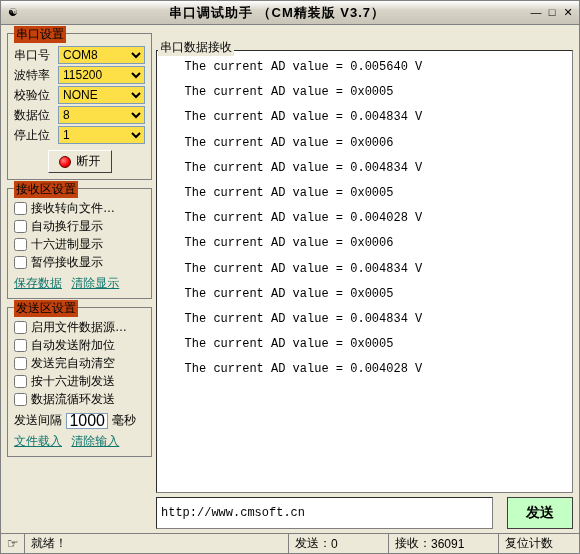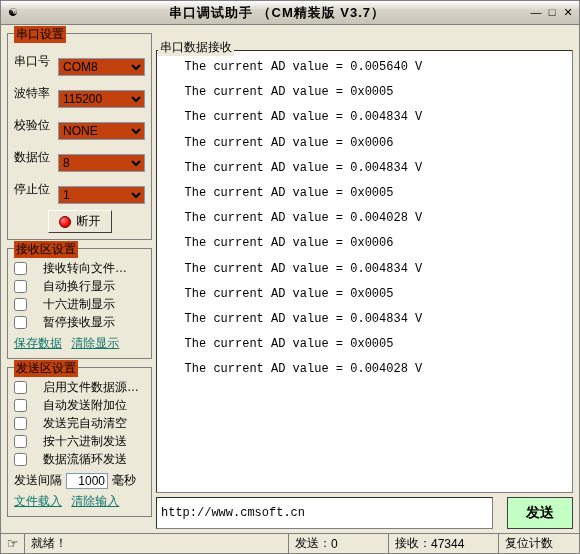--- a/index.html
+++ b/index.html
@@ -65,46 +65,46 @@
     position: absolute; top: -8px; left: 6px;
     background: #c2410c;
     padding: 0 2px;
   }
   
   .frow {
     display:flex; align-items:center; gap:4px; margin: 2px 0;
   }
   .frow label { width: 40px; text-align:left; }
   select.combo {
-    flex:1; height:18px; font-size:12px; background:#c2410c; border:1px solid #7f9db9;margin-top:12px;
+    flex:1; height:18px; font-size:12px; background:#fde047; border:1px solid #7f9db9;
   }
   .disconnect-row { display:flex; justify-content:center; margin-top:6px; }
   button.classic {
     background: #ece9d8; border:1px solid #404040;
     border-top-color:#fff; border-left-color:#fff;
     padding: 2px 10px; font-size:12px; cursor:pointer;
     font-family: inherit;
     display:flex; align-items:center; gap:6px;
   }
   .red-dot {
     width:12px;height:12px;border-radius:50%;
     background: radial-gradient(circle at 35% 35%, #ff8080 0%, #ff0000 60%, #a00000 100%);
     border:1px solid #600000;
     display:inline-block;
   }
   
-  .chkrow { display:flex; align-items:center; gap:16px; margin:1px 0; }
+  .chkrow { display:flex; align-items:center; gap:4px; margin:1px 0; }
   .chkrow input { margin:0; }
   
   .linkrow { margin-top:4px; }
   .linkrow a { color:#0f766e; text-decoration:underline; margin-right:6px; cursor:pointer; }
   
   .intrrow { display:flex; align-items:center; gap:4px; margin-top:4px; }
   input.tiny {
-    width:42px; height:16px; border:1px solid #7f9db9; font-size:12px; text-align:right; padding-right:2px;
+    width:42px; height:16px; border:1px solid #7f9db9; font-size:16px; text-align:right; padding-right:2px;
   }
   
   .rxbox {
     flex:1;
     display:flex; flex-direction:column;
     margin-top:4px;
   }
   .rxbox .legend2 {
     margin-left: 2px;
     background:#ece9d8;
@@ -295,20 +295,20 @@
     <div class="cell" style="width:24px; justify-content:center;">
       <span class="pointer">☞</span>
     </div>
     <div class="cell spacer">就绪！</div>
     <div class="cell" style="width:100px;">
       <span>发送：</span>
       <span>0</span>
     </div>
     <div class="cell" style="width:110px;">
       <span>接收：</span>
-      <span>47344</span>
+      <span>36091</span>
     </div>
     <div class="cell" style="width:80px;">
       <span style="cursor:pointer;text-align:right;">复位计数</span>
     </div>
   </div>
 
 </div>
 
 </body></html>

